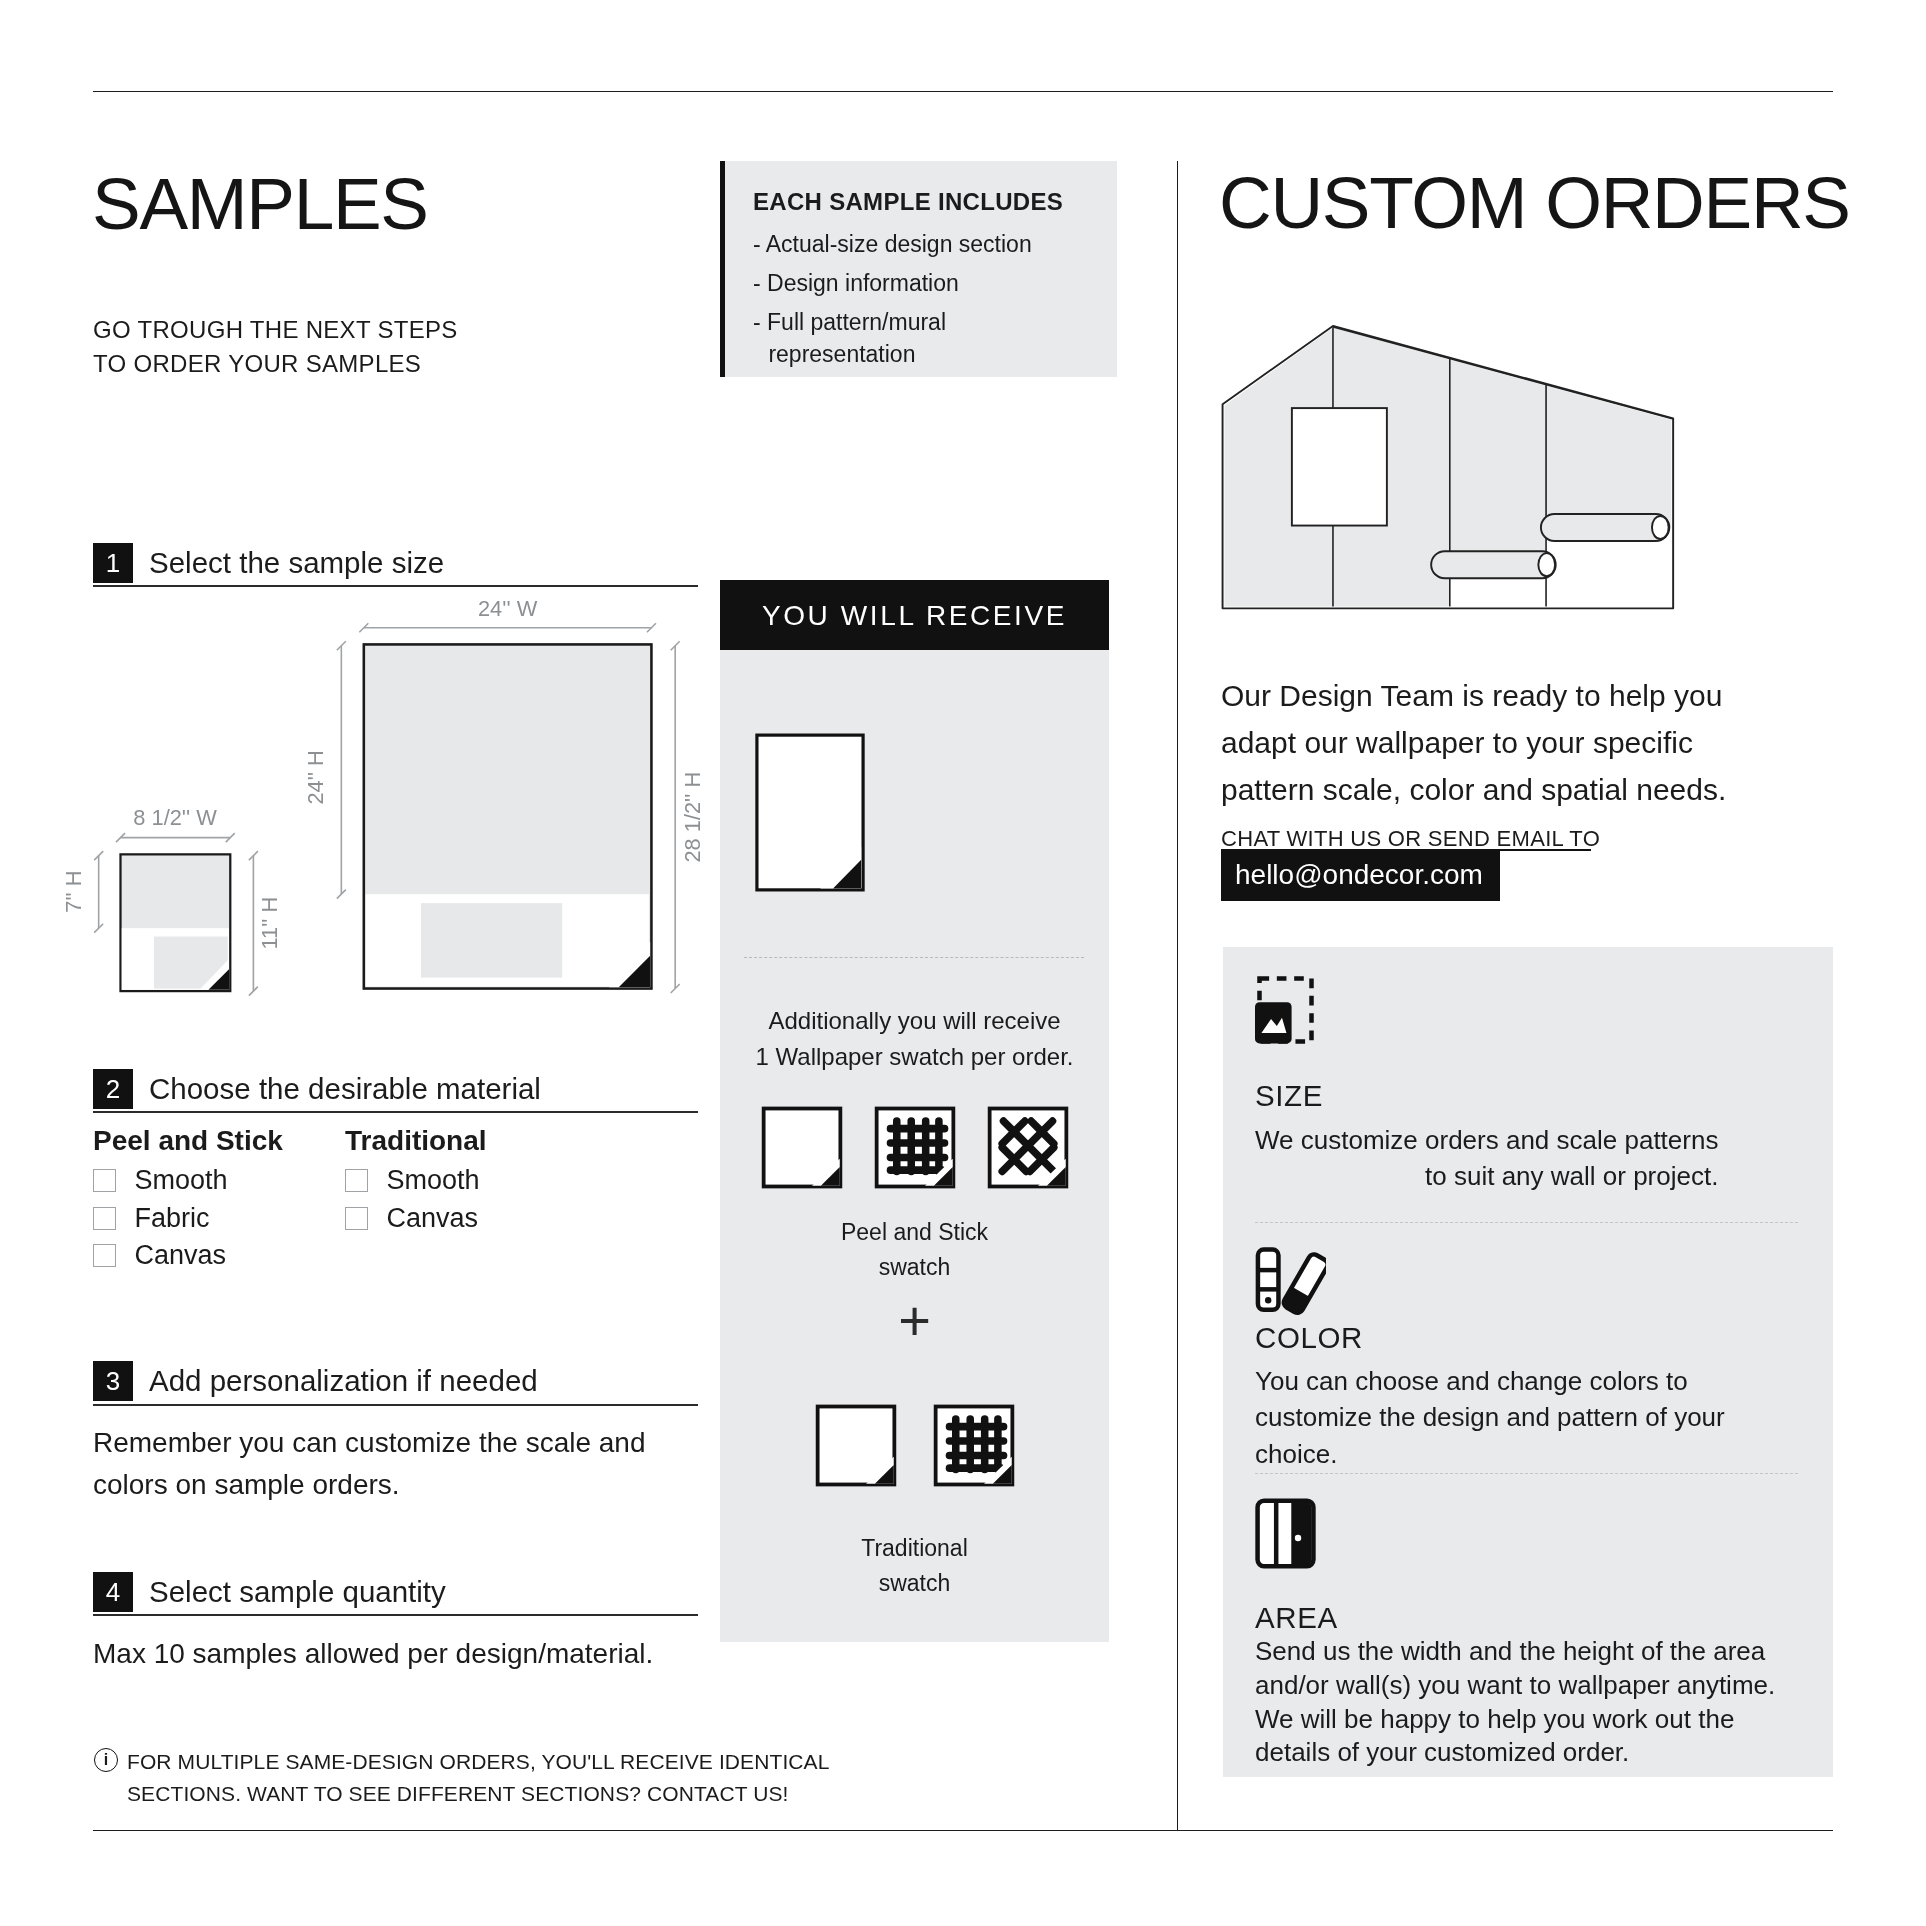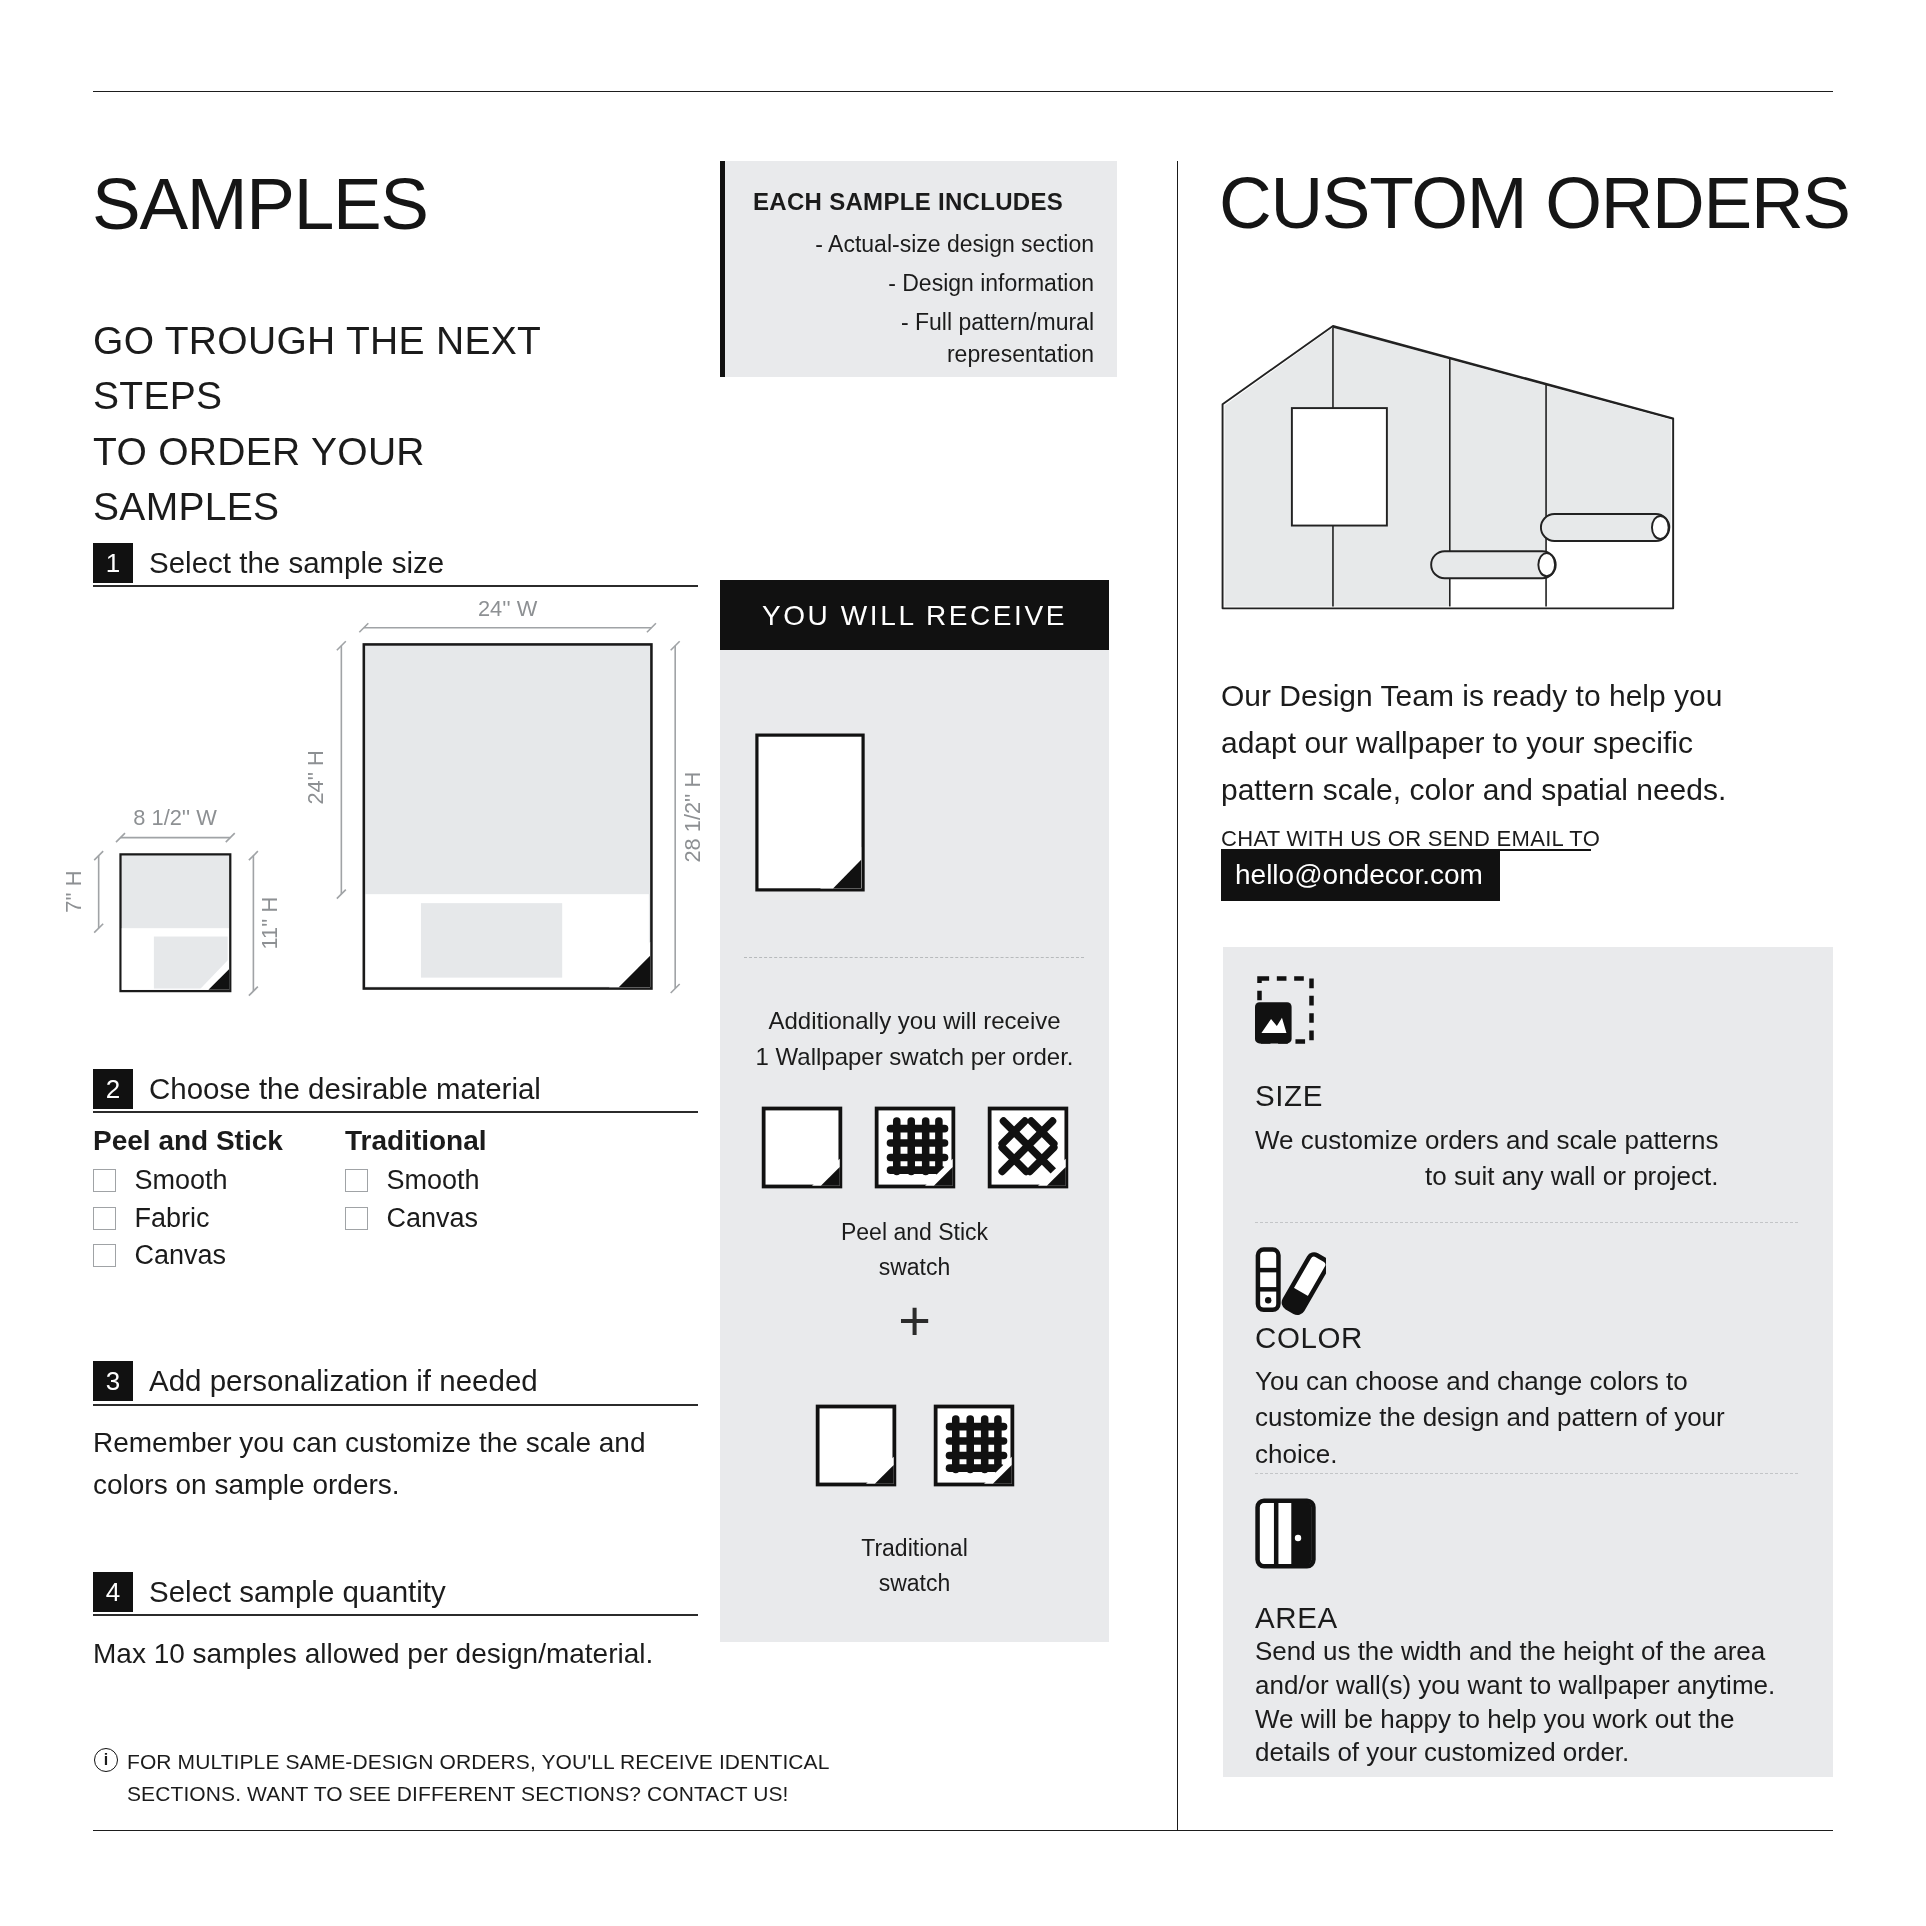--- a/index.html
+++ b/index.html
@@ -4,24 +4,24 @@
 <style>
   html,body{margin:0;padding:0;}
   body{
     width:1926px;height:1926px;position:relative;background:#ffffff;
     font-family:"Liberation Sans", sans-serif;color:#1b1b1b;overflow:hidden;
   }
   .abs{position:absolute;}
   .pre{white-space:pre-line;}
   .rule{border-top:1.9px solid #1d1d1d;height:0;}
   .bigtitle{font-size:73px;letter-spacing:-1.3px;font-weight:400;color:#151515;white-space:nowrap;}
-  .intro{font-size:39px;line-height:1.42;letter-spacing:0.3px;}
+  .intro{font-size:24px;line-height:1.42;letter-spacing:0.3px;}
   .box{background:#e9eaec;}
   .inc-head{font-size:24px;font-weight:700;letter-spacing:0.3px;}
-  .inc-item{font-size:23px;line-height:1.42;padding-left:15.4px;text-indent:-15.4px;margin-top:6.4px;text-align:right;}
+  .inc-item{font-size:23px;line-height:1.42;padding-left:15.4px;text-indent:-15.4px;margin-top:6.4px;}
   .step-badge{width:40px;height:40px;background:#111;color:#fff;display:flex;align-items:center;justify-content:center;font-size:26px;}
   .step-title{font-size:29.5px;color:#1c1c1c;white-space:nowrap;}
   .step-underline{border-top:2.6px solid #2b2b2b;width:605px;height:0;}
   .mat-head{font-size:28px;font-weight:700;}
   .opt{display:flex;align-items:center;gap:19px;font-size:27px;}
   .checkbox{width:20.5px;height:20.5px;border:1.9px solid #a0a3a6;background:#fff;display:inline-block;}
   .note{font-size:28px;line-height:1.5;}
   .recv-head{background:#111;color:#fff;display:flex;align-items:center;justify-content:center;
     font-size:28px;letter-spacing:2.6px;font-weight:400;}
   .recv-text{font-size:23px;line-height:1.5;}

